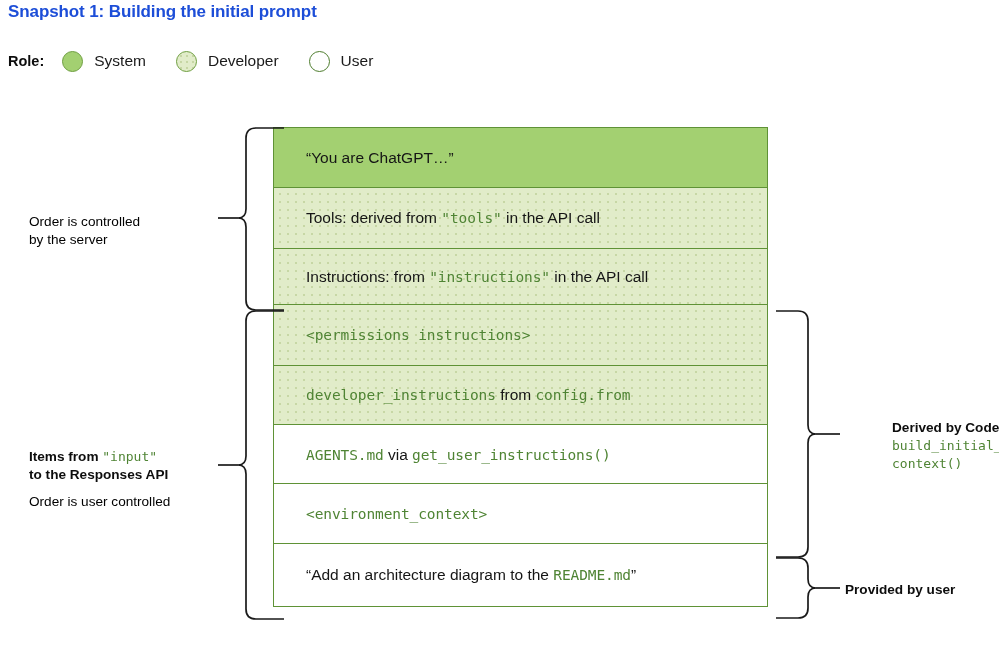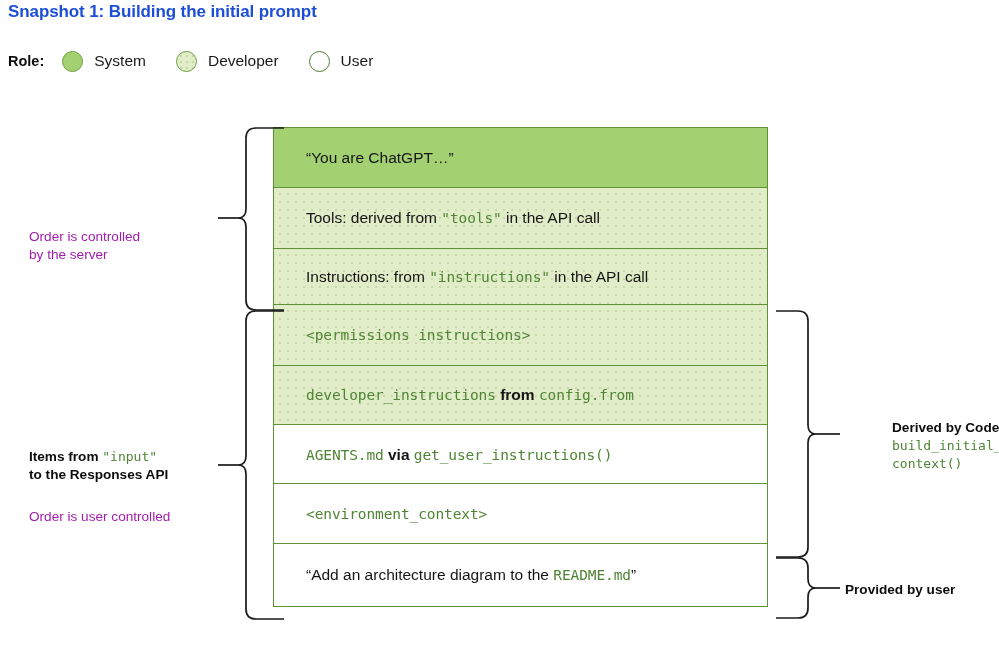--- a/index.html
+++ b/index.html
@@ -110,21 +110,21 @@
     background: #ffffff;
   }
 
   .mono {
     font-family: "DejaVu Sans Mono", "Liberation Mono", monospace;
     font-size: 14.5px;
     color: #4f8434;
     letter-spacing: -0.1px;
   }
   .plain-bold {
-    font-weight: bold;
+    font-weight: normal;
     color: #151515;
   }
 
   
   .bracket-svg {
     position: absolute;
     overflow: visible;
   }
   .bracket-path {
     fill: none;
@@ -139,22 +139,22 @@
     line-height: 1.33;
     color: #1a1a1a;
   }
   .annot .head {
     font-weight: bold;
     font-size: 13.6px;
     color: #0d0d0d;
   }
   .annot .sub {
     font-size: 13.6px;
-    color: #a21caf;
-    margin-top: 24px;
+    color: #000000;
+    margin-top: 9px;
   }
   .annot-left { text-align: left; }
 
   #annot-beginning { left: 29px; top: 204px; width: 190px; }
   #annot-items     { left: 29px; top: 448px; width: 200px; }
   #annot-derived   { left: 892px; top: 419px; width: 150px; }
   #annot-provided  { left: 845px; top: 581px; width: 150px; }
 
   .annot-mono {
     font-family: "DejaVu Sans Mono", "Liberation Mono", monospace;

